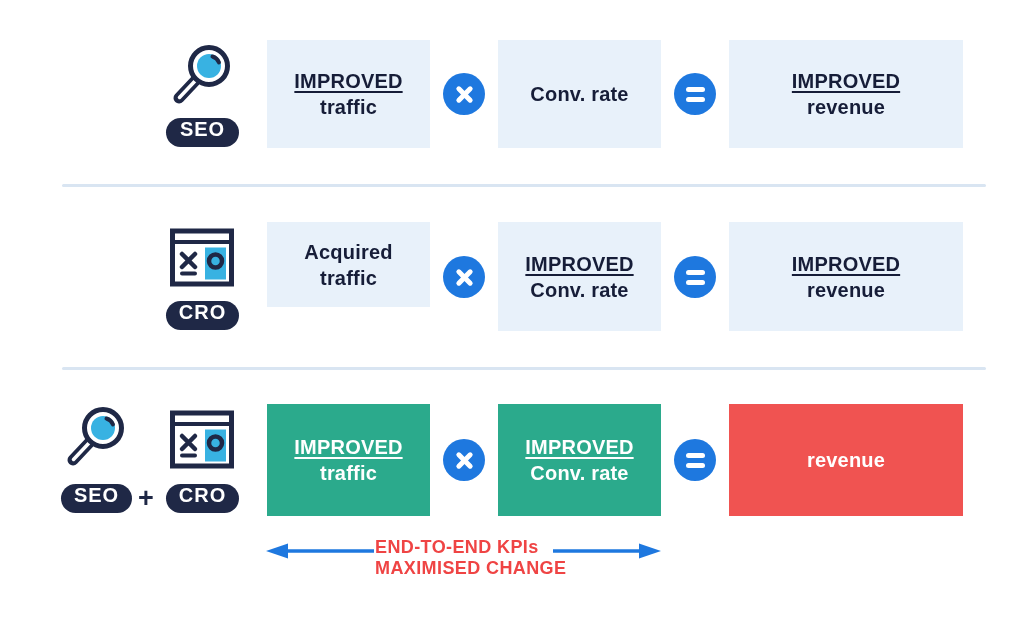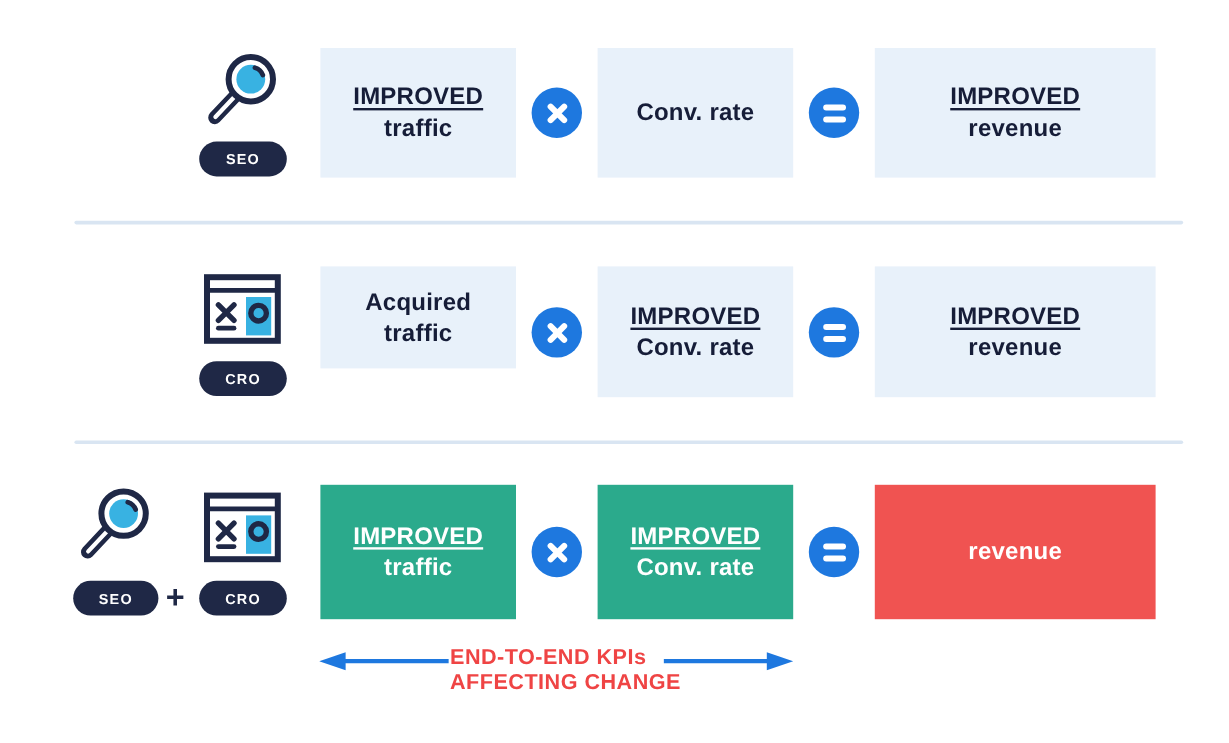--- a/index.html
+++ b/index.html
@@ -24,22 +24,22 @@
   .cross::before,.cross::after{
     content:"";position:absolute;left:0;top:8px;width:21px;height:5px;
     background:#ffffff;border-radius:3px;
   }
   .cross::before{transform:rotate(45deg);}
   .cross::after{transform:rotate(-45deg);}
   .equals{display:flex;flex-direction:column;gap:5px;}
   .equals i{display:block;width:19px;height:5px;background:#ffffff;border-radius:3px;}
   .pill{
     position:absolute;background:#1F2846;color:#ffffff;border-radius:15px;
-    display:flex;align-items:center;justify-content:center;font-weight:bold;
-    font-size:12px;letter-spacing:1px;
+    display:flex;justify-content:center;font-weight:bold;
+    font-size:20px;letter-spacing:1px;
   }
   .plus{
     position:absolute;color:#1F2846;font-weight:bold;font-size:27px;width:24px;
     text-align:center;line-height:1;
   }
   .divider{position:absolute;height:3px;background:#D9E5F2;border-radius:2px;}
   .icon{position:absolute;}
   .footer-label{
     position:absolute;color:#ef4444;font-weight:bold;font-size:18px;
     line-height:1.18;letter-spacing:0.4px;white-space:nowrap;
@@ -176,21 +176,21 @@
     <div>revenue</div>
   </div>
 
   <svg class="icon" style="left:266px;top:543px;" width="108" height="16" viewBox="0 0 108 16">
     <line x1="20" y1="8" x2="108" y2="8" stroke="#1E78DF" stroke-width="3.5"></line>
     <polygon points="0,8 22,0.5 22,15.5" fill="#1E78DF"></polygon>
   </svg>
 
   <div class="footer-label" style="left:375px;top:537px;width:180px;">
     <div>END-TO-END KPIs</div>
-    <div>AFFECTING CHANGE</div>
+    <div>MAXIMISED CHANGE</div>
   </div>
 
   <svg class="icon" style="left:553px;top:543px;" width="108" height="16" viewBox="0 0 108 16">
     <line x1="0" y1="8" x2="88" y2="8" stroke="#1E78DF" stroke-width="3.5"></line>
     <polygon points="108,8 86,0.5 86,15.5" fill="#1E78DF"></polygon>
   </svg>
 
 </div>
 
 </body></html>

